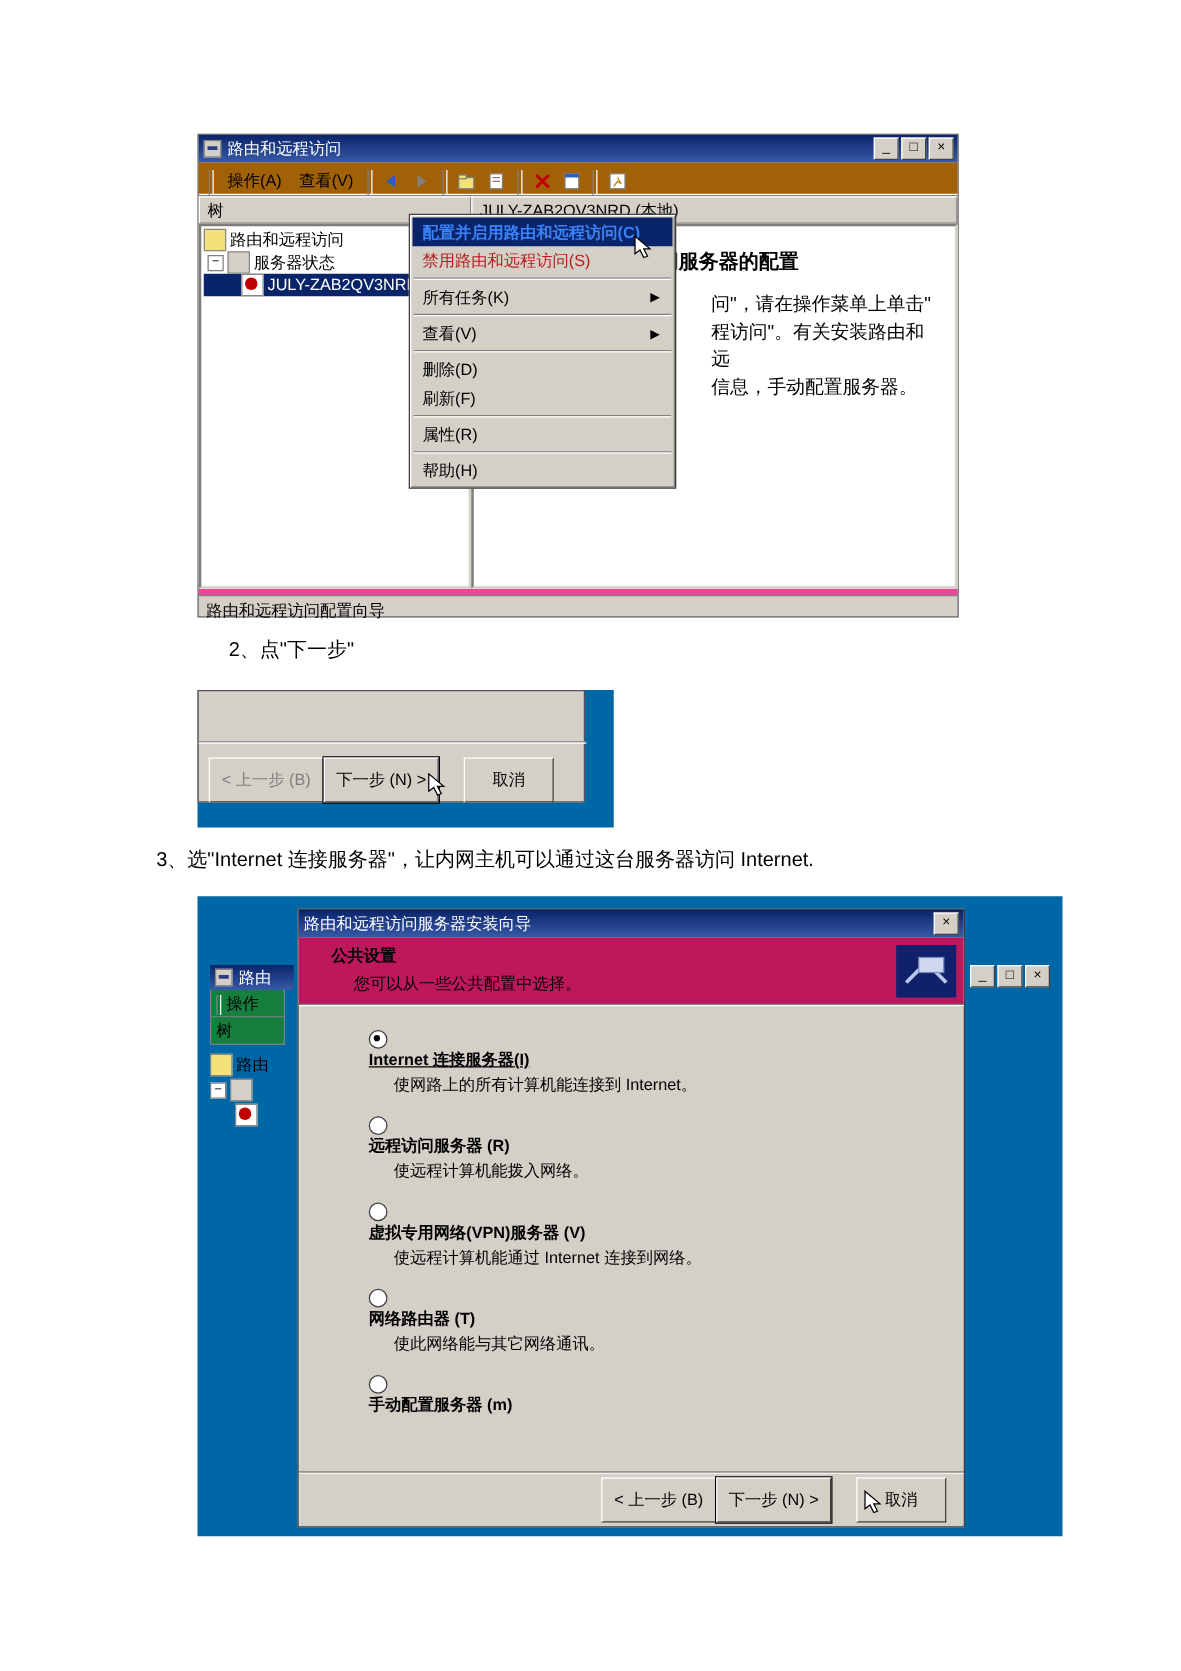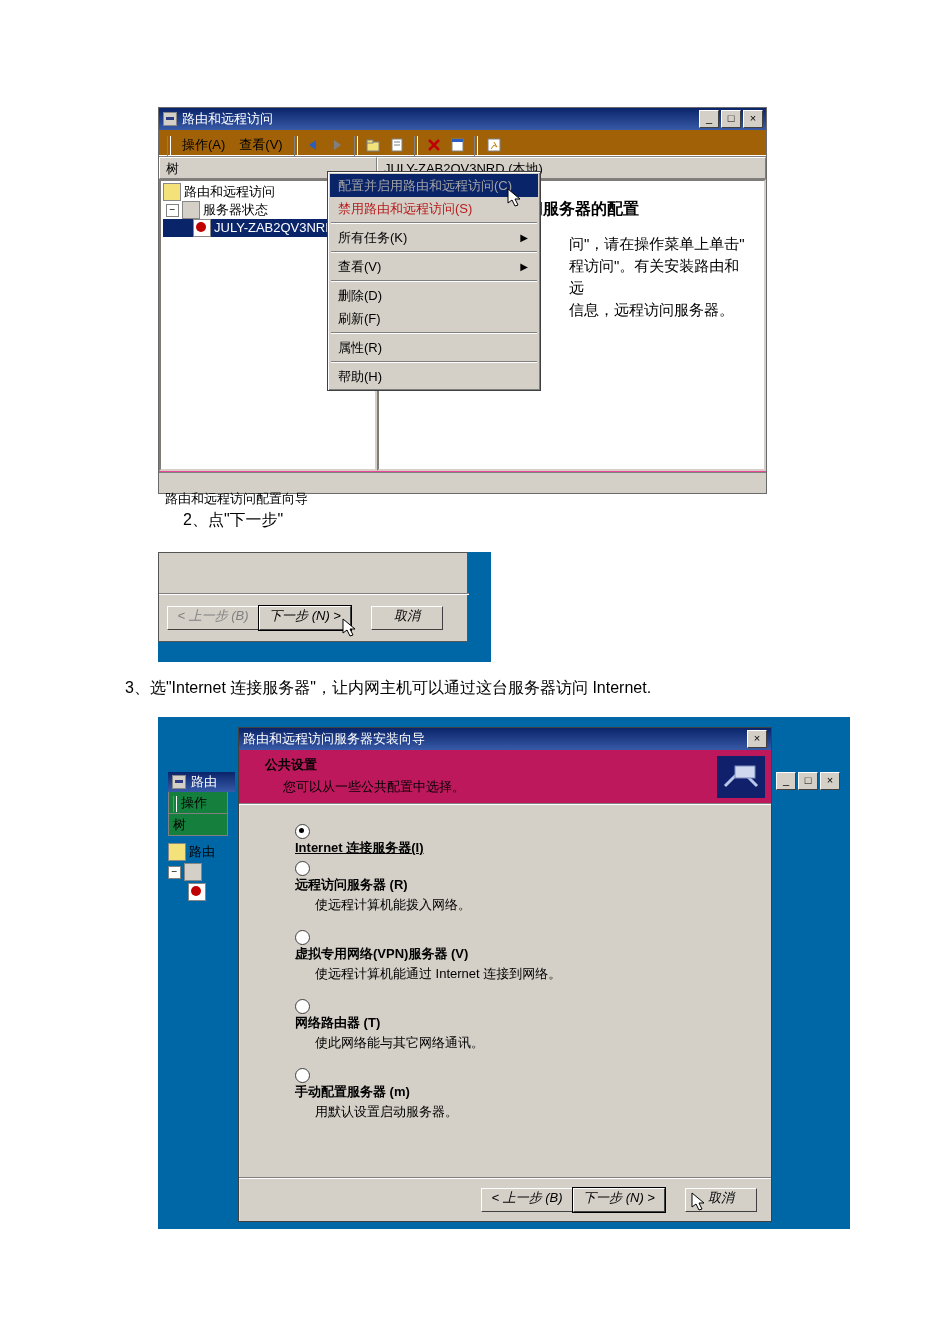--- a/index.html
+++ b/index.html
@@ -154,36 +154,36 @@
     box-shadow:inset 1px 1px 0 #fff,inset -1px -1px 0 #808080;
     padding:2px;
     box-sizing:border-box;
     font-size:13px;
   }
   .ctx .ci{
     padding:3px 10px 3px 8px;
     display:flex;justify-content:space-between;align-items:center;
     height:17px;
   }
-  .ctx .ci.hi{background:#0a246a;color:#a3a3a3;}
+  .ctx .ci.hi{background:#0a246a;color:#3b82f6;font-weight:bold;}
   .ctx .ci.dis{color:#b91c1c;}
   .ctx hr{
     margin:2px 1px;border:none;
     border-top:1px solid #808080;border-bottom:1px solid #fff;
   }
   .ctx .arrow{font-size:10px;}
   .cursor{
     position:absolute;pointer-events:none;
   }
   .statusbar{
     height:22px;
-    border-top:1px solid #ec4899;
+    border-top:5px solid #ec4899;
     box-shadow:inset 0 1px 0 #808080;
     display:flex;align-items:center;
-    padding:16px 6px;font-size:13px;text-align:right;
+    padding:2px 6px;font-size:13px;text-align:right;
   }
   
   .step2{
     position:absolute;
     left:183px; top:510px;
     font-size:16px;
   }
   
   .shot2{
     position:absolute;
@@ -201,29 +201,28 @@
   }
   .shot2 .line{
     position:absolute;left:0;top:40px;width:310px;border-top:1px solid #808080;border-bottom:1px solid #fff;
   }
   .shot2 .btnrow{
     position:absolute;left:0;top:53px;width:310px;
     display:flex;align-items:center;padding:0 8px;
     box-sizing:border-box;
   }
   .w2kbtn{
-    height:24px;
+    height:36px;
     background:#d4d0c8;
     border:1px solid #fff;
     border-right-color:#404040;border-bottom-color:#404040;
     font-size:13px;
     padding:0 6px;
-    display:flex;align-items:flex-start;justify-content:center;
-    box-sizing:border-box;
-    font-style:italic;
+    display:flex;align-items:center;justify-content:center;
+    box-sizing:border-box;
   }
   .w2kbtn.dis{color:#808080;}
   .w2kbtn.def{box-shadow:0 0 0 1px #000;}
   
   .step3{
     position:absolute;
     left:125px; top:678px;
     font-size:16px;
   }
   
@@ -388,21 +387,21 @@
         </div>
       </div>
       <div class="rightpane">
         <div class="info-row">
           <div class="info-icon">i</div>
           <div class="info-title">路由和远程访问服务器的配置</div>
         </div>
         <div class="info-body" style="margin-left:180px;">
           <div>问"，请在操作菜单上单击"</div>
           <div>程访问"。有关安装路由和远</div>
-          <div>信息，远程访问服务器。</div>
+          <div>信息，手动配置服务器。</div>
         </div>
       </div>
     </div>
     <div class="statusbar">
       <span>路由和远程访问配置向导</span>
     </div>
 
     <div class="ctx">
       <div class="ci hi">
           <span>配置并启用路由和远程访问(C)</span>
@@ -510,20 +509,21 @@
               <path d="M8 30 L24 14 L40 30" stroke="#b7c6ea" stroke-width="3" fill="none"></path>
               <rect x="18" y="10" width="20" height="12" fill="#cfd8ef" stroke="#7a8abf"></rect>
             </svg>
         </div>
       </div>
       <div class="wbody">
         <div class="radio-row">
           <span class="r on"></span>
           <span class="lab" style="text-decoration:underline;">Internet 连接服务器(I)</span>
         </div>
+        <div class="radio-desc">使网路上的所有计算机能连接到 Internet。</div>
 
         <div class="radio-row">
           <span class="r"></span>
           <span class="lab">远程访问服务器 (R)</span>
         </div>
         <div class="radio-desc">使远程计算机能拨入网络。</div>
 
         <div class="radio-row">
           <span class="r"></span>
           <span class="lab">虚拟专用网络(VPN)服务器 (V)</span>
@@ -533,21 +533,20 @@
         <div class="radio-row">
           <span class="r"></span>
           <span class="lab">网络路由器 (T)</span>
         </div>
         <div class="radio-desc">使此网络能与其它网络通讯。</div>
 
         <div class="radio-row">
           <span class="r"></span>
           <span class="lab">手动配置服务器 (m)</span>
         </div>
-        <div class="radio-desc">用默认设置启动服务器。</div>
       </div>
       <div class="wfoot">
         <div class="w2kbtn" style="width:92px;">
             <span>&lt; 上一步 (B)</span>
           </div>
         <div class="w2kbtn def" style="width:92px;margin-left:0;">
             <span>下一步 (N) &gt;</span>
           </div>
         <div style="width:20px;"></div>
         <div class="w2kbtn" style="width:72px;">

